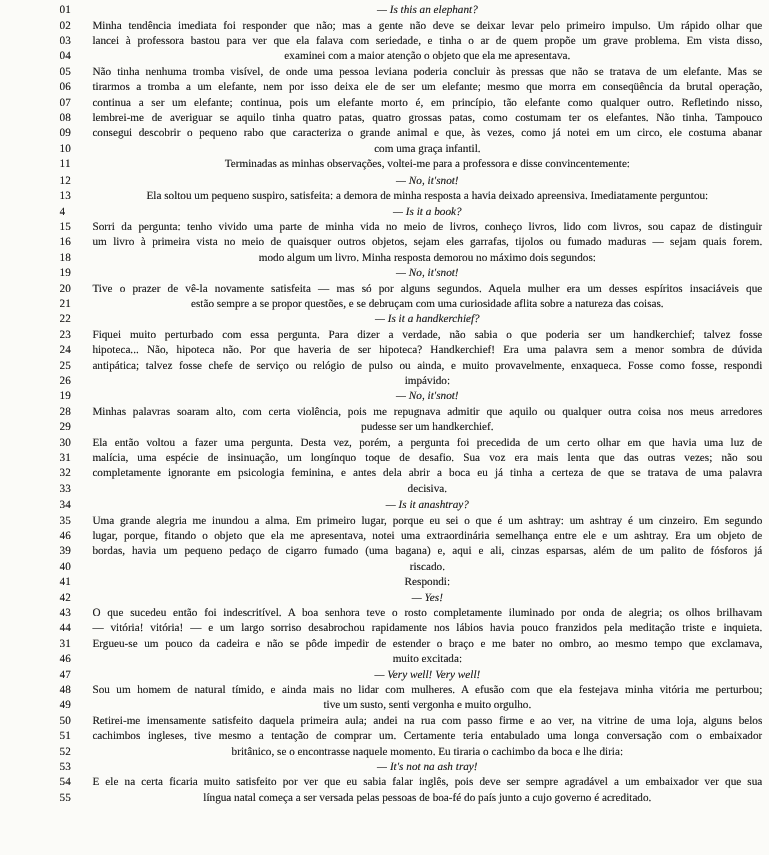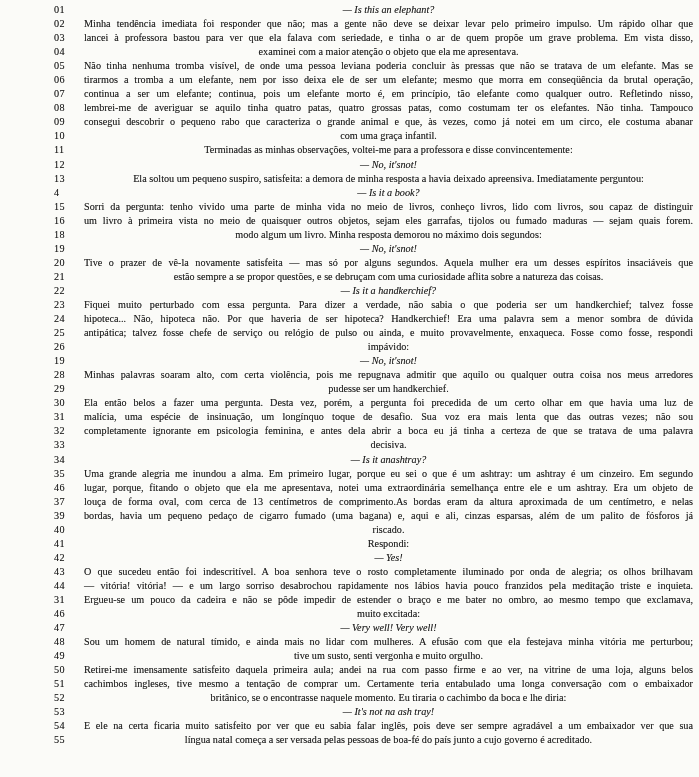--- a/index.html
+++ b/index.html
@@ -164,21 +164,21 @@
       <div class="line justify">
         <span class="num">28</span>
         <span class="txt">Minhas palavras soaram alto, com certa violência, pois me repugnava admitir que aquilo ou qualquer outra coisa nos meus arredores</span>
       </div>
       <div class="line">
         <span class="num">29</span>
         <span class="txt">pudesse ser um handkerchief.</span>
       </div>
       <div class="line justify">
         <span class="num">30</span>
-        <span class="txt">Ela então belos a fazer uma pergunta. Desta vez, porém, a pergunta foi precedida de um certo olhar em que havia uma luz de</span>
+        <span class="txt">Ela então voltou a fazer uma pergunta. Desta vez, porém, a pergunta foi precedida de um certo olhar em que havia uma luz de</span>
       </div>
       <div class="line justify">
         <span class="num">31</span>
         <span class="txt">malícia, uma espécie de insinuação, um longínquo toque de desafio. Sua voz era mais lenta que das outras vezes; não sou</span>
       </div>
       <div class="line justify">
         <span class="num">32</span>
         <span class="txt">completamente ignorante em psicologia feminina, e antes dela abrir a boca eu já tinha a certeza de que se tratava de uma palavra</span>
       </div>
       <div class="line">
@@ -189,24 +189,20 @@
         <span class="num">34</span>
         <span class="txt">— Is it anashtray?</span>
       </div>
       <div class="line justify">
         <span class="num">35</span>
         <span class="txt">Uma grande alegria me inundou a alma. Em primeiro lugar, porque eu sei o que é um ashtray: um ashtray é um cinzeiro. Em segundo</span>
       </div>
       <div class="line justify">
         <span class="num">46</span>
         <span class="txt">lugar, porque, fitando o objeto que ela me apresentava, notei uma extraordinária semelhança entre ele e um ashtray. Era um objeto de</span>
-      </div>
-      <div class="line justify">
-        <span class="num">37</span>
-        <span class="txt">louça de forma oval, com cerca de 13 centímetros de comprimento.As bordas eram da altura aproximada de um centímetro, e nelas</span>
       </div>
       <div class="line justify">
         <span class="num">39</span>
         <span class="txt">bordas, havia um pequeno pedaço de cigarro fumado (uma bagana) e, aqui e ali, cinzas esparsas, além de um palito de fósforos já</span>
       </div>
       <div class="line">
         <span class="num">40</span>
         <span class="txt">riscado.</span>
       </div>
       <div class="line">

